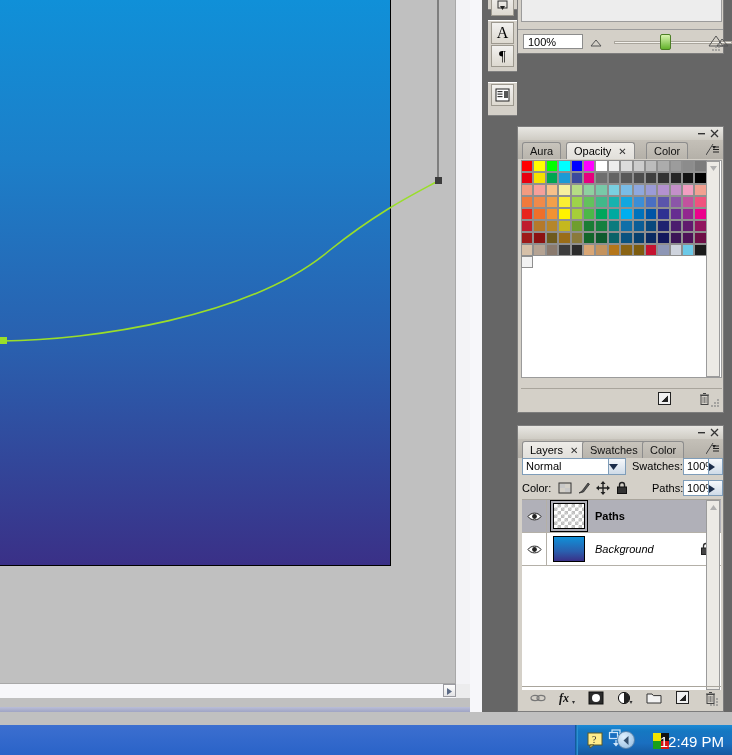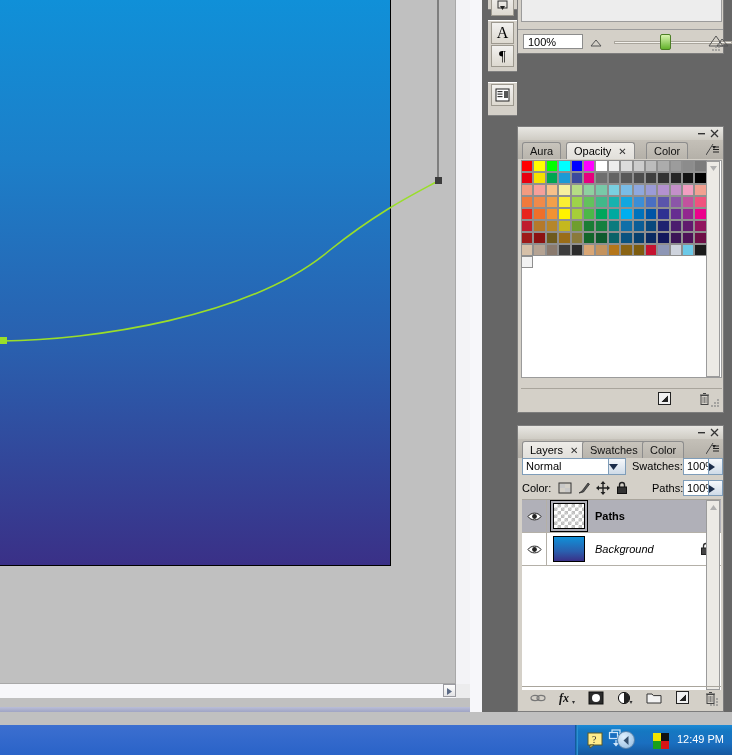--- a/index.html
+++ b/index.html
@@ -115,21 +115,21 @@
 
   
   #taskbar{position:absolute;left:0;bottom:0;width:732px;height:30px;
      background:linear-gradient(180deg,#3f6fd1 0%,#3f8ae8 8%,#2f6fd8 40%,#2a63c8 92%,#1f4fae 100%);}
   #taskbar-left{position:absolute;left:0;top:0;width:575px;height:30px;
      background:linear-gradient(180deg,#3c6fd0,#2a63c8);}
   #tray{position:absolute;right:0;top:0;width:157px;height:30px;
      background:linear-gradient(180deg,#1b8ad6 0%,#1578c2 20%,#1a6fc0 60%,#15589f 100%);
      display:flex;align-items:center;}
   #tray-divider{position:absolute;left:0;top:0;width:3px;height:30px;background:linear-gradient(90deg,#0d4e8f,#2f9fe0);}
-  #tray-clock{position:absolute;right:8px;top:8px;font-size:11px;color:#fff;}
+  #tray-clock{position:absolute;right:8px;top:8px;font-size:15px;color:#fff;}
   #tray-chevron{position:absolute;left:42px;top:6px;width:18px;height:18px;border-radius:9px;
      background:radial-gradient(circle at 35% 30%,#dff0ff,#8fb8dd);border:1px solid #5d86ad;box-sizing:border-box;
      display:flex;align-items:center;justify-content:center;}
   #tray-colorblocks{position:absolute;left:78px;top:8px;width:16px;height:16px;}
 </style>
 </head>
 <body>
 
 <div class="app">
 

